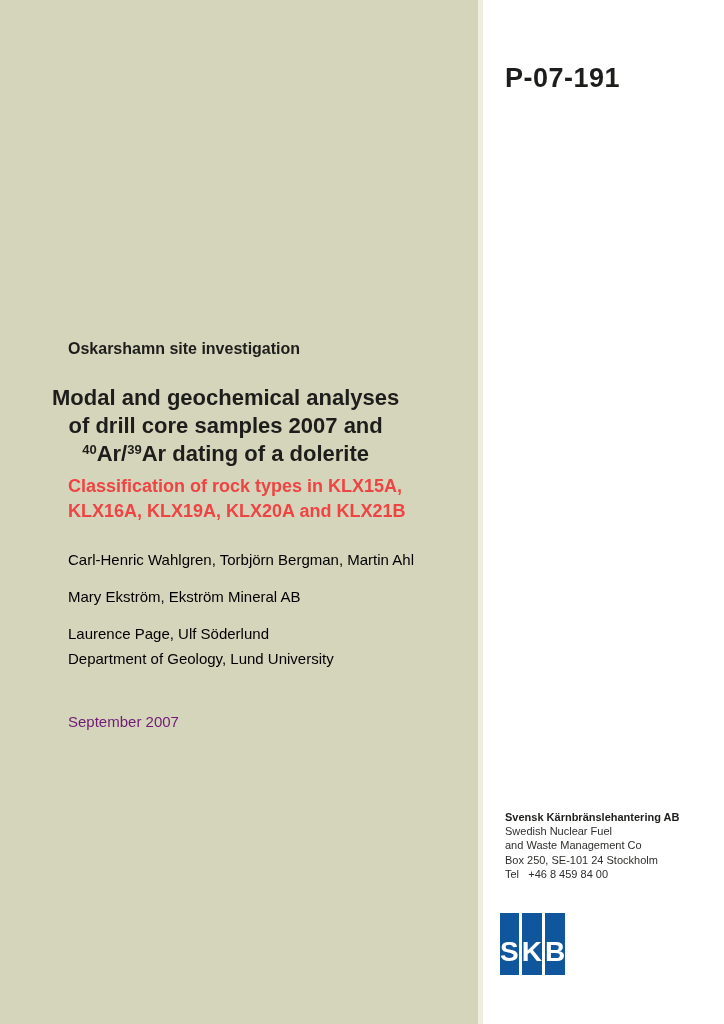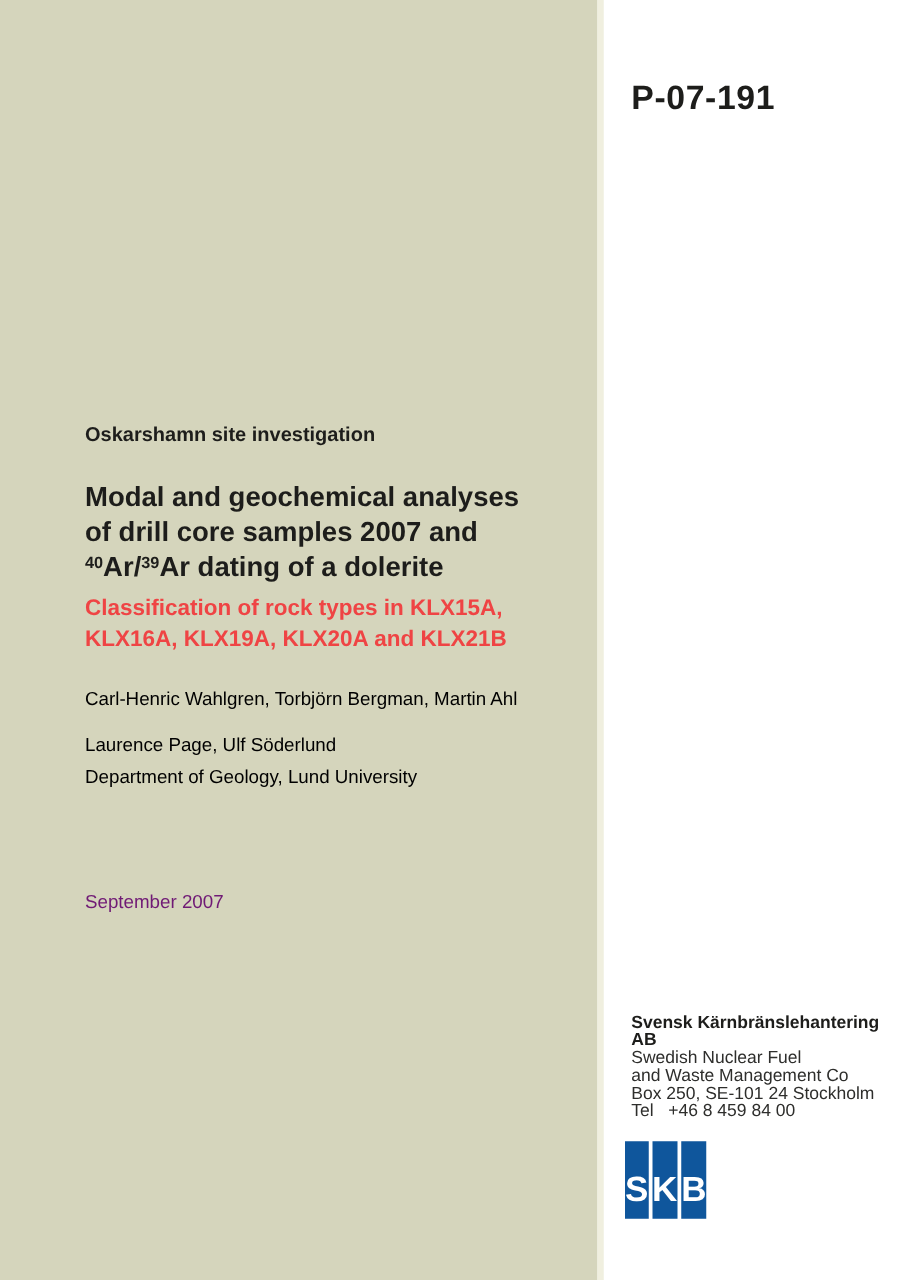--- a/index.html
+++ b/index.html
@@ -40,25 +40,26 @@
   
   .project-title {
     position: absolute;
     left: 68px; top: 340px;
     font-size: 16px;
     font-weight: bold;
     color: #1d1d1b;
   }
   .main-title {
     position: absolute;
-    left: 68px; top: 384px;
+    left: 52px; top: 384px;
     font-size: 22px;
     font-weight: bold;
     color: #1d1d1b;
     line-height: 28px;
+    text-align: center;
   }
   .main-title sup {
     font-size: 13px;
     vertical-align: baseline;
     position: relative;
     top: -7px;
   }
   .sub-title {
     position: absolute;
     left: 68px; top: 474px;
@@ -79,21 +80,21 @@
   .date-line {
     position: absolute;
     left: 68px; top: 713px;
     font-size: 15px;
     color: #701a75;
   }
   
   .publisher {
     position: absolute;
     left: 505px; top: 810px;
-    font-size: 14px;
+    font-size: 11px;
     color: #2e2e2c;
     line-height: 14.2px;
   }
   .publisher .pub-name {
     font-weight: bold;
     color: #1d1d1b;
   }
   .publisher .pub-line { white-space: pre; }
   
   .skb-logo {
@@ -140,20 +141,23 @@
   <div class="sub-title">
     <span>Classification of rock types in KLX15A,</span><br>
     <span>KLX16A, KLX19A, KLX20A and KLX21B</span>
   </div>
 
   <div class="authors">
     <div class="author-group">
       <div>Carl-Henric Wahlgren, Torbjörn Bergman, Martin Ahl</div>
     </div>
     <div class="author-group">
+      <div>Mary Ekström, Ekström Mineral AB</div>
+    </div>
+    <div class="author-group">
       <div>Laurence Page, Ulf Söderlund</div>
       <div>Department of Geology, Lund University</div>
     </div>
   </div>
 
   <div class="date-line">September 2007</div>
 
   <div class="publisher">
     <div class="pub-name">Svensk Kärnbränslehantering AB</div>
     <div class="pub-line">Swedish Nuclear Fuel</div>

